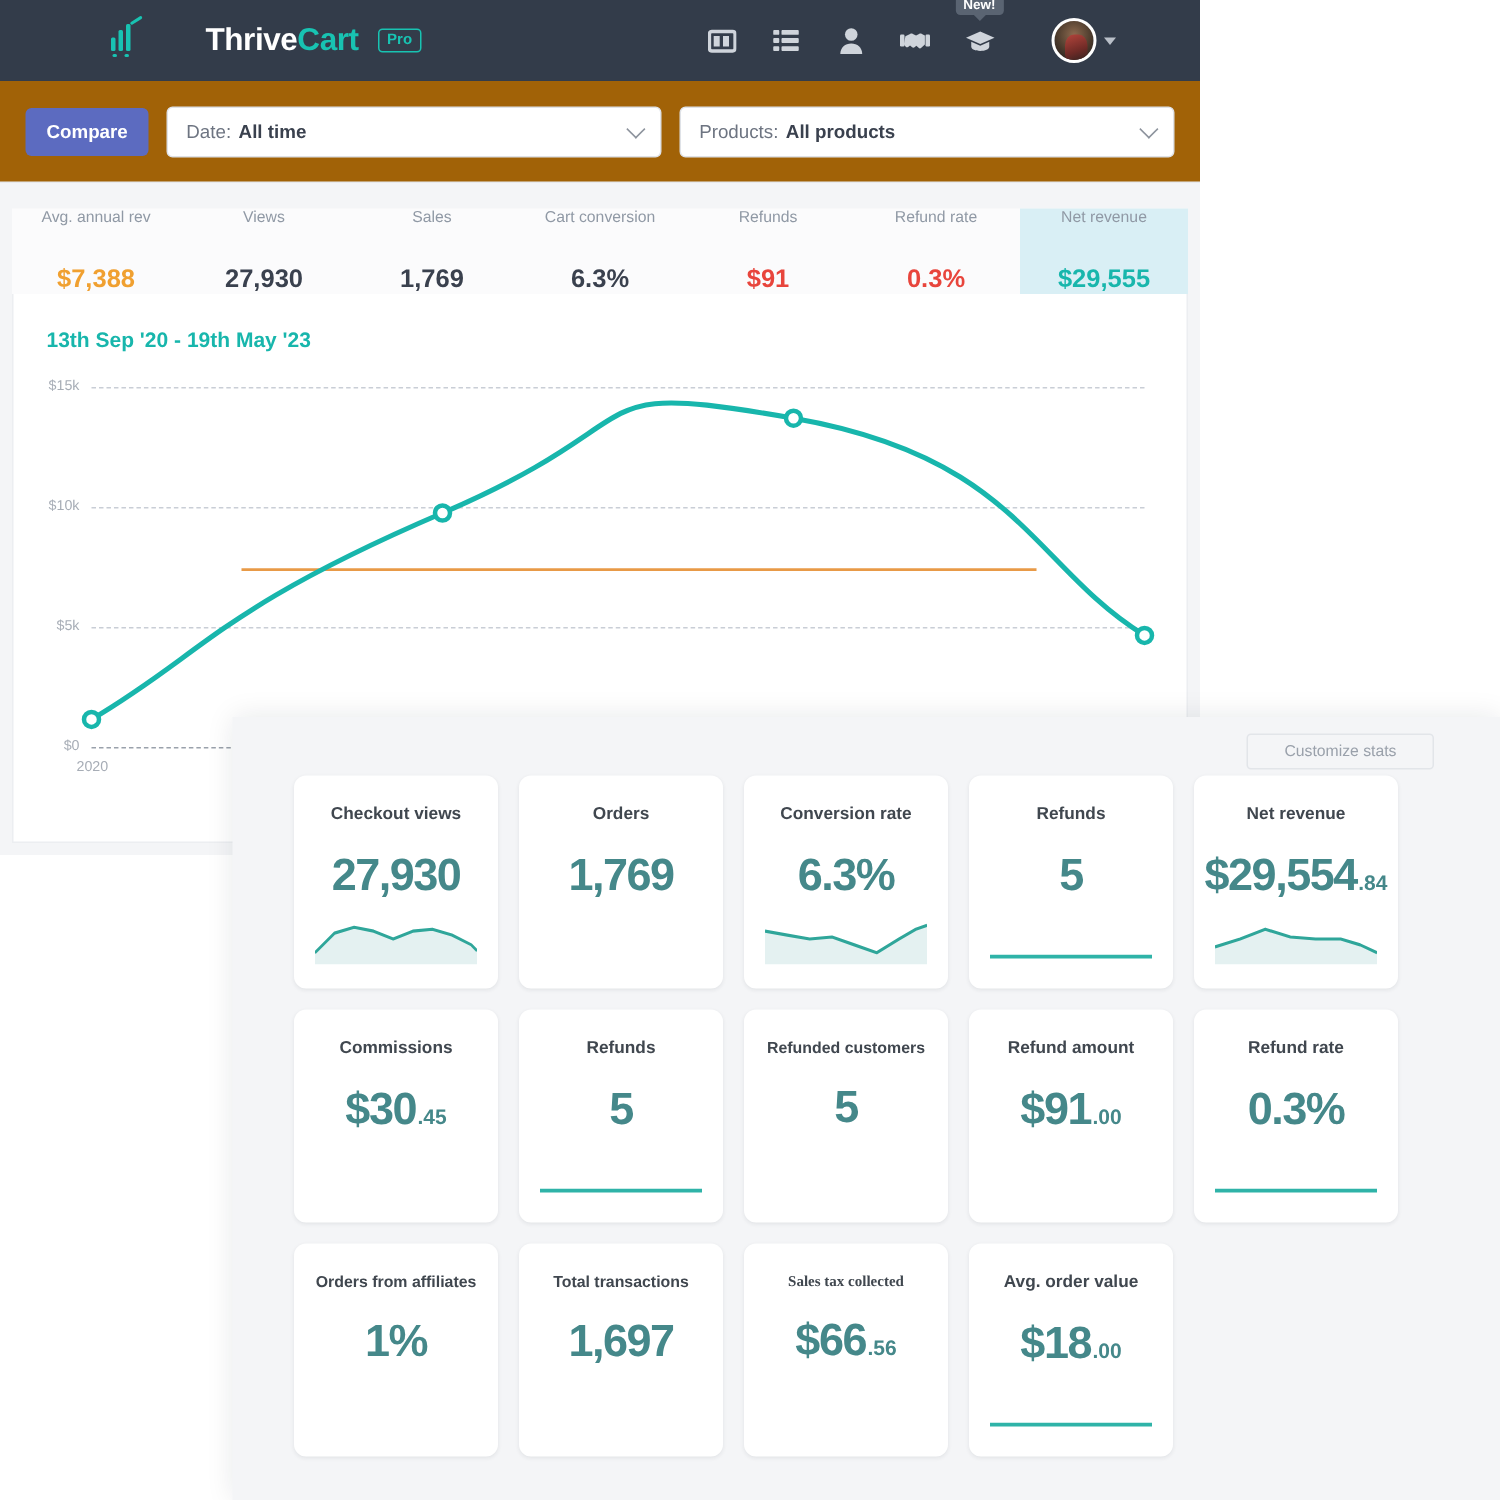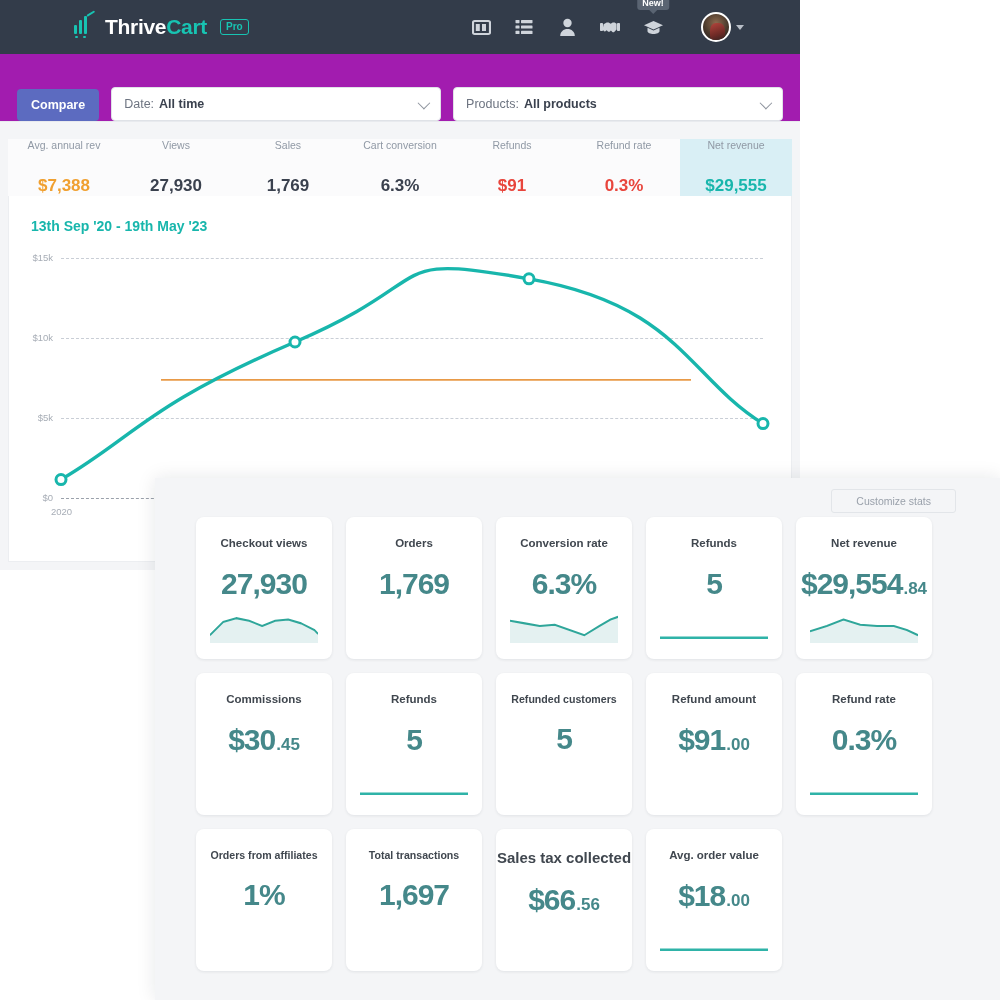--- a/index.html
+++ b/index.html
@@ -30,21 +30,21 @@
   .logo-mark { width: 22px; height: 22px; position: relative; }
   .logo-bar { position: absolute; bottom: 4px; width: 3px; background: #18c3b2; border-radius: 1px; }
   .logo-bar.b1 { left: 0;  height: 9px; }
   .logo-bar.b2 { left: 5px; height: 14px; }
   .logo-bar.b3 { left: 10px; height: 18px; }
   .logo-handle { position: absolute; left: 13px; top: -1px; width: 9px; height: 2px; background: #18c3b2;
                  transform: rotate(-32deg); transform-origin: left center; border-radius: 1px; }
   .logo-wheel { position: absolute; bottom: 0; width: 2.5px; height: 2.5px; border-radius: 50%; background: #18c3b2; }
   .logo-wheel.w1 { left: 1px; }
   .logo-wheel.w2 { left: 9px; }
-  .brand-text { font-size: 21px; font-weight: bold; letter-spacing: -0.3px; }
+  .brand-text { font-size: 21px; font-weight: bold; letter-spacing: -0.3px; margin-left: 32px; }
   .brand-thrive { color: #ffffff; }
   .brand-cart { color: #18c3b2; }
   .pro-badge {
     border: 1px solid #18c3b2; color: #18c3b2;
     font-size: 10px; font-weight: bold;
     padding: 1px 5px 2px; border-radius: 3px; margin-left: 4px;
   }
   #nav-icons {
     position: absolute; left: 470px; top: 0; height: 54px;
     display: flex; align-items: center; gap: 21px;
@@ -75,22 +75,22 @@
     content: ""; position: absolute; left: 7px; top: 9px; width: 15px; height: 18px;
     background: linear-gradient(160deg, #b4453c 0%, #6e2a26 60%, #2c2220 100%);
     border-radius: 40% 40% 30% 30%;
   }
   .caret-down { width: 0; height: 0; border-left: 4px solid transparent; border-right: 4px solid transparent;
                 border-top: 5px solid #b9bfc8; }
 
   
   #filterbar {
     position: absolute; left: 0; top: 54px; width: 800px; height: 68px;
-    background: #a21caf; border-bottom: 1px solid #e8eaee;
-    display: flex; align-items: flex-end; padding: 0 17px; gap: 12px;
+    background: #a16207; border-bottom: 1px solid #e8eaee;
+    display: flex; align-items: center; padding: 0 17px; gap: 12px;
   }
   #compare-btn {
     background: #5c6bc0; color: #fff; font-size: 12.5px; font-weight: bold;
     border: none; border-radius: 4px; padding: 9px 14px; cursor: pointer;
   }
   .select-box {
     flex: 1; height: 34px; border: 1px solid #dfe2e7; border-radius: 4px; background: #fff;
     display: flex; align-items: center; padding: 0 12px; cursor: pointer;
     font-size: 12.5px; color: #6d7481; position: relative;
   }
@@ -154,21 +154,21 @@
     display: flex; flex-direction: column; align-items: center;
   }
   .stat-label {
     margin-top: 20px; font-size: 11.5px; font-weight: bold; color: #40474f;
     text-align: right; line-height: 1.2; padding: 0 6px; white-space: nowrap;
   }
   .stat-value {
     margin-top: 16px; font-size: 30px; font-weight: bold; color: #45888a;
     letter-spacing: -1px; display: flex; align-items: baseline; white-space: nowrap;
   }
-  .stat-dec { font-size: 17px; letter-spacing: 0; margin-left: 1px; }
+  .stat-dec { font-size: 14px; letter-spacing: 0; margin-left: 1px; }
   .spark { position: absolute; left: 14px; right: 14px; bottom: 16px; height: 34px; }
   .spark svg { display: block; width: 100%; height: 100%; }
 </style>
 </head>
 <body>
 
 <div id="app-shell">
 
   <div id="topbar">
     <div id="brand">
@@ -409,21 +409,21 @@
           <span>1%</span>
         </div>
       </div>
       <div class="stat-card">
         <div class="stat-label" style="font-size: 10.6px;">Total transactions</div>
         <div class="stat-value">
           <span>1,697</span>
         </div>
       </div>
       <div class="stat-card">
-        <div class="stat-label" style="font-size: 15px;">Sales tax collected</div>
+        <div class="stat-label" style="font-size: 10px; font-family: Liberation Serif, serif;">Sales tax collected</div>
         <div class="stat-value">
           <span>$66</span>
           <span class="stat-dec">.56</span>
         </div>
       </div>
       <div class="stat-card">
         <div class="stat-label">Avg. order value</div>
         <div class="stat-value">
           <span>$18</span>
           <span class="stat-dec">.00</span>

